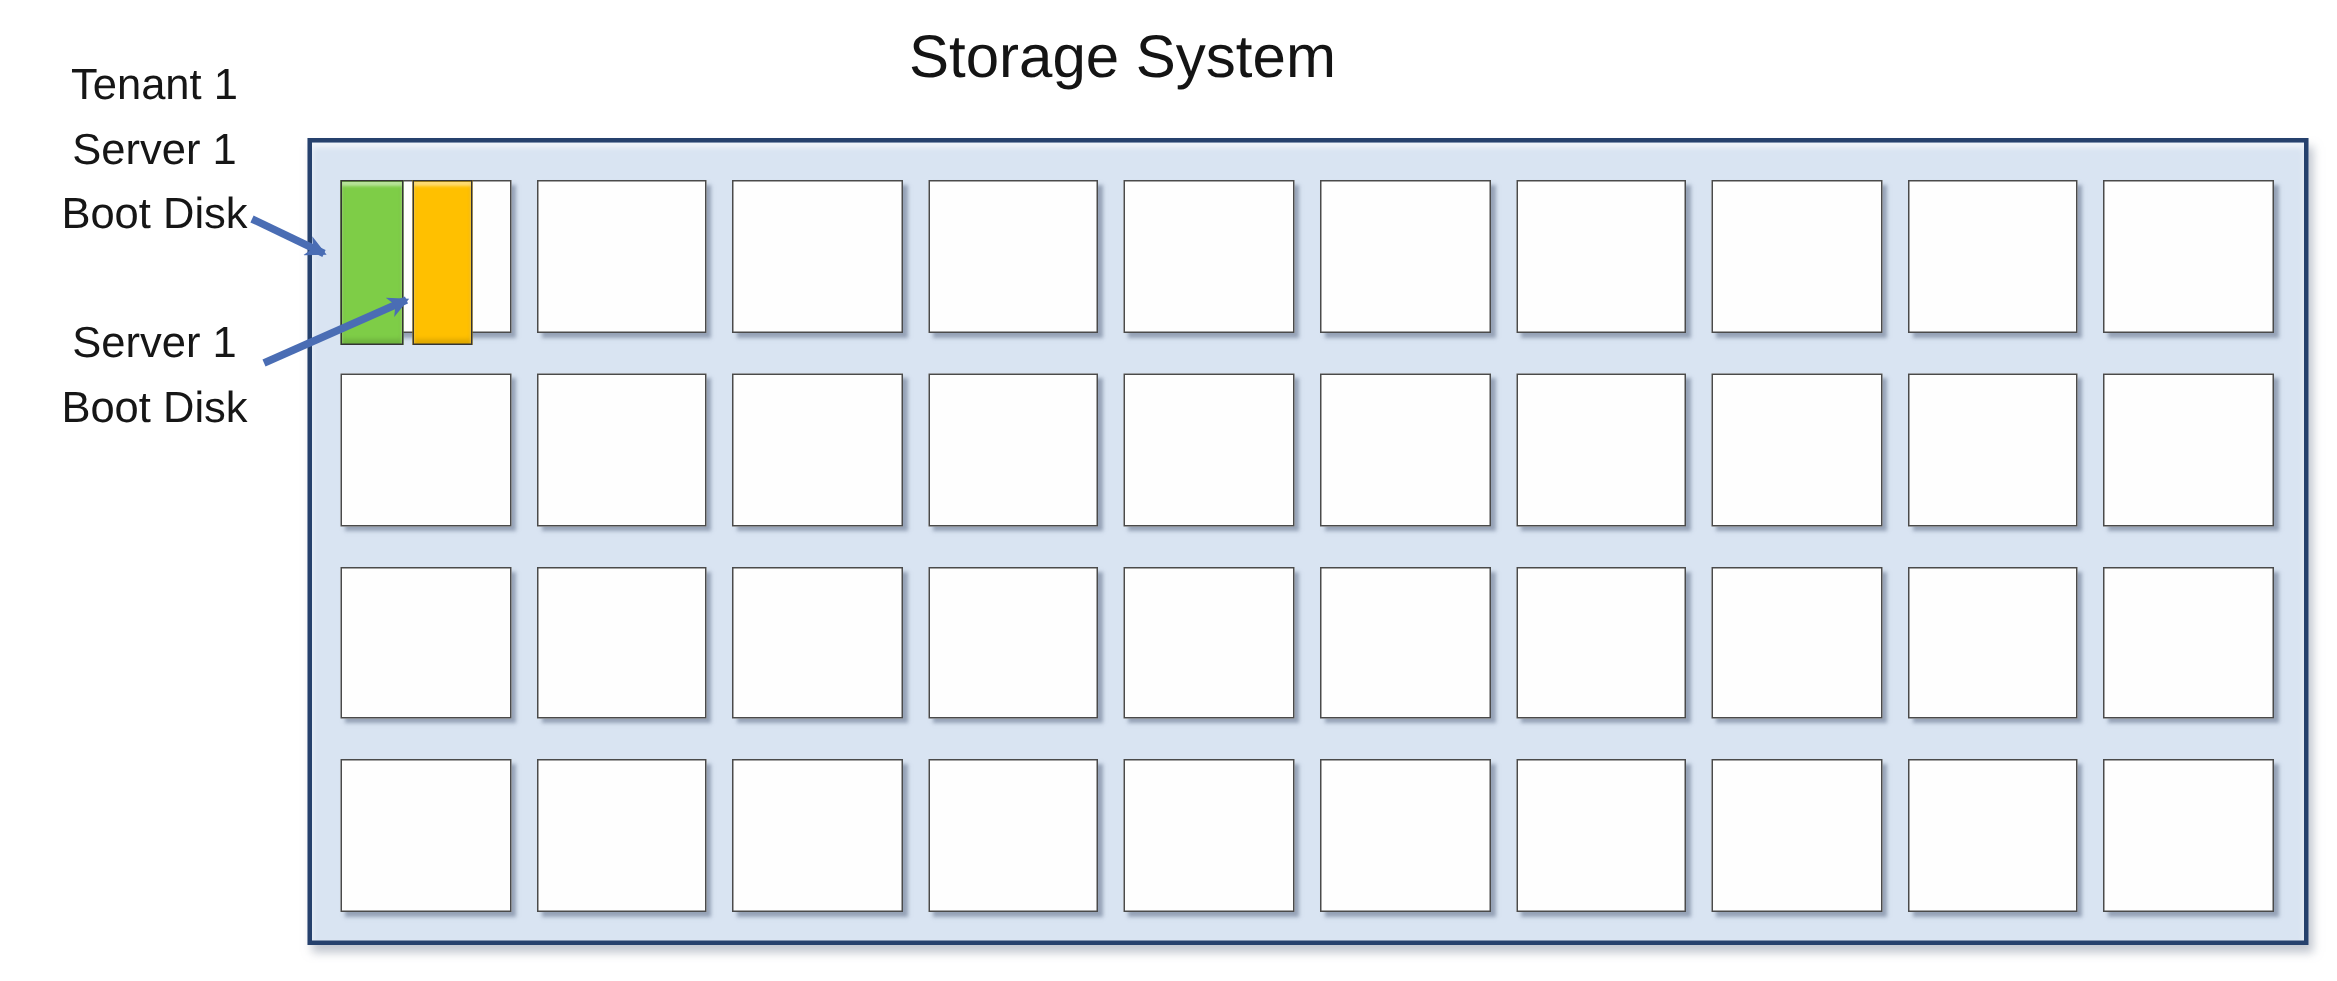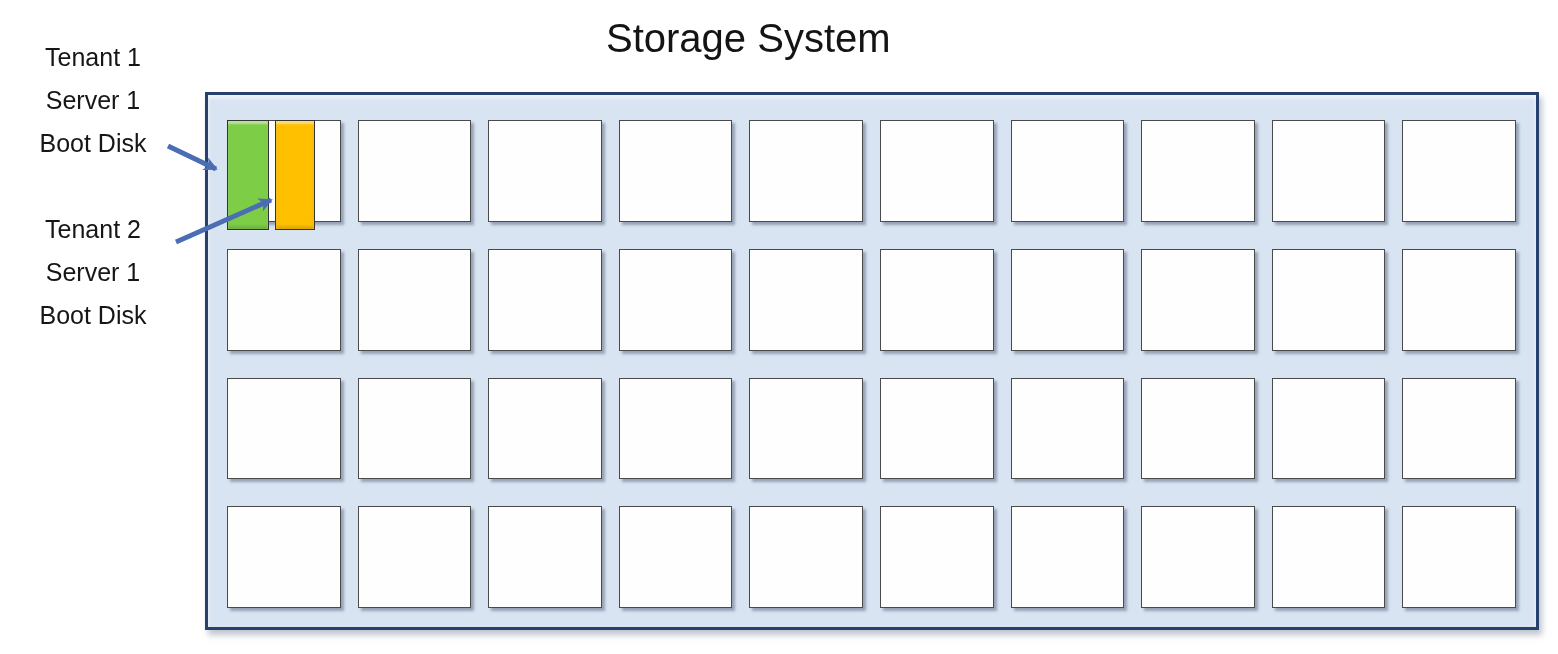--- a/index.html
+++ b/index.html
@@ -69,24 +69,24 @@
     border: 1.3px solid #343434;
     box-shadow: inset 0 3px 2px rgba(255, 255, 255, 0.45),
                 inset 0 -3px 3px rgba(0, 0, 0, 0.12);
   }
   .alloc-bar.alloc-0 { left: -1px;   width: 38%;   }
   .alloc-bar.alloc-1 { left: 42.5%;  width: 35.5%; }
 
   
   .callout {
     position: absolute;
-    left: 4px;
+    left: 14px;
     width: 178px;
     text-align: center;
-    font-size: 25px;
+    font-size: 29px;
     line-height: 43px;
     color: #161616;
   }
   .callout.t1 { top: 36px; }
   .callout.t2 { top: 208px; }
 
   
   .arrows {
     position: absolute;
     left: 0;
@@ -151,21 +151,20 @@
       </div>
   </div>
 
   <div class="callout t1">
     <div>Tenant 1</div>
     <div>Server 1</div>
     <div>Boot Disk</div>
   </div>
 
   <div class="callout t2">
-    <div>Tenant 2</div>
     <div>Server 1</div>
     <div>Boot Disk</div>
   </div>
 
   <svg class="arrows" width="1558" height="654" viewBox="0 0 1558 654">
     <defs>
       <marker id="ah" viewBox="0 0 10 10" refX="8.6" refY="5" markerWidth="16" markerHeight="14" orient="auto" markerUnits="userSpaceOnUse">
         <path class="head" d="M 0 0 L 10 5 L 0 10 L 2.8 5 Z"></path>
       </marker>
     </defs>

